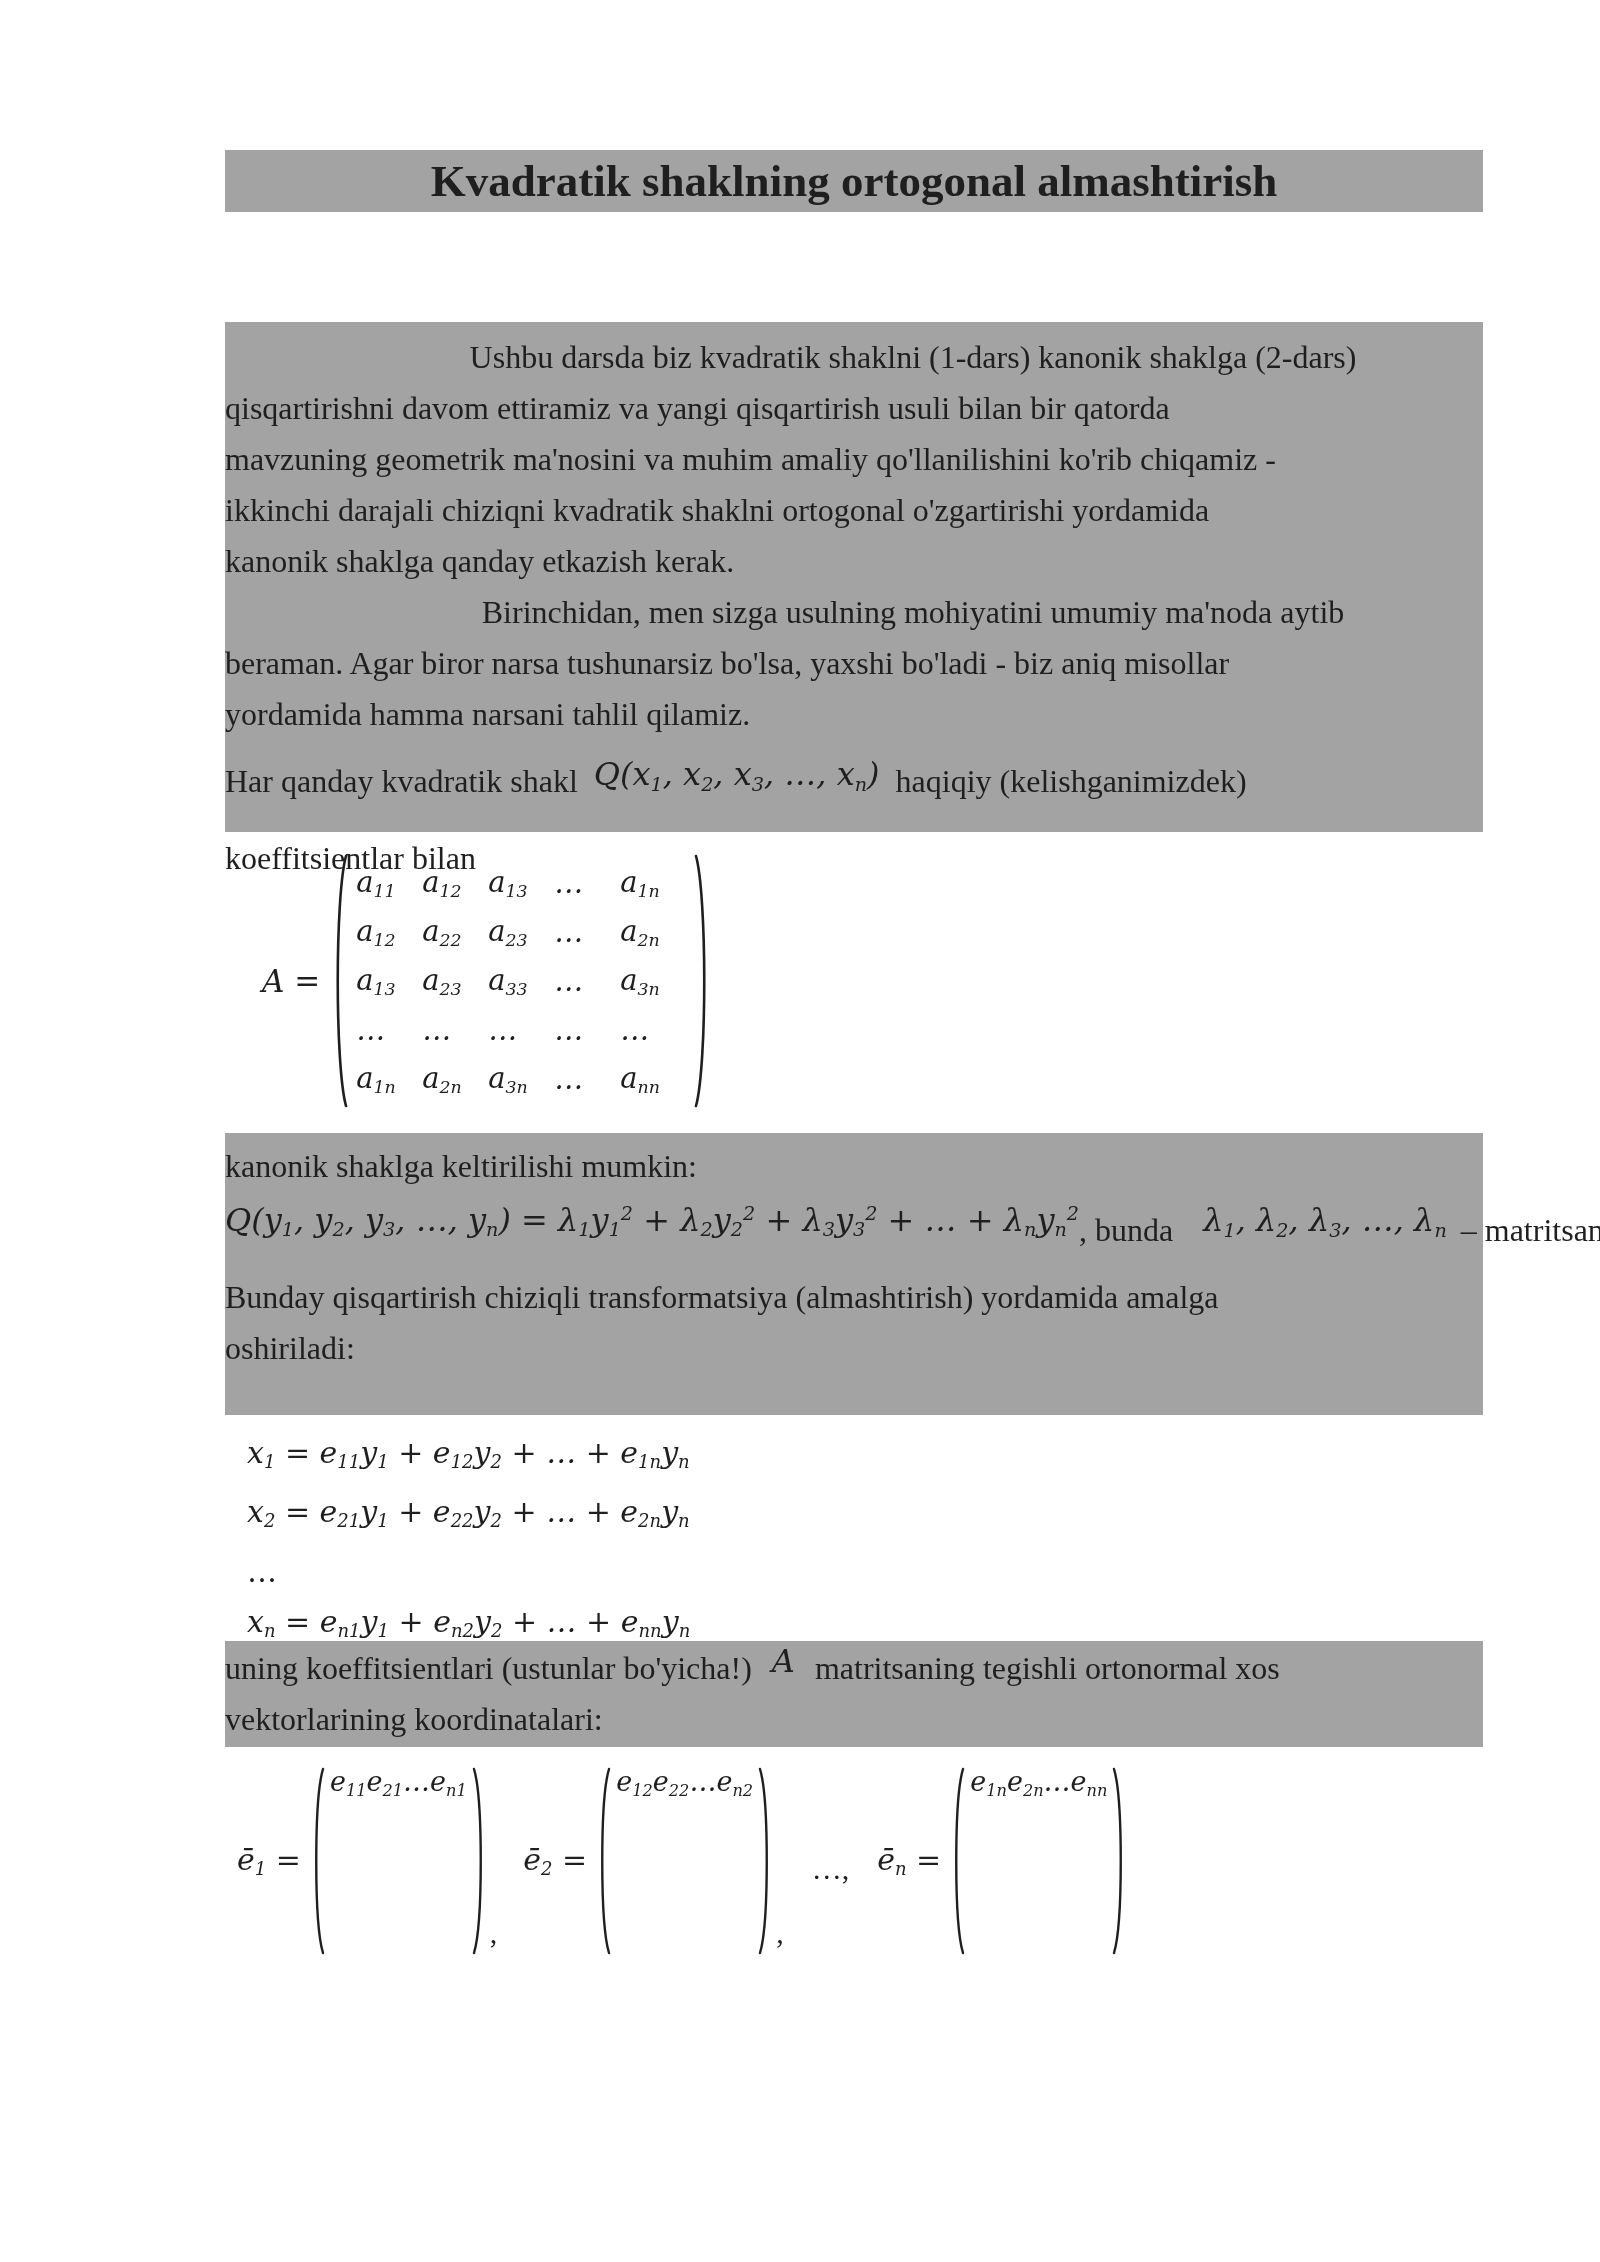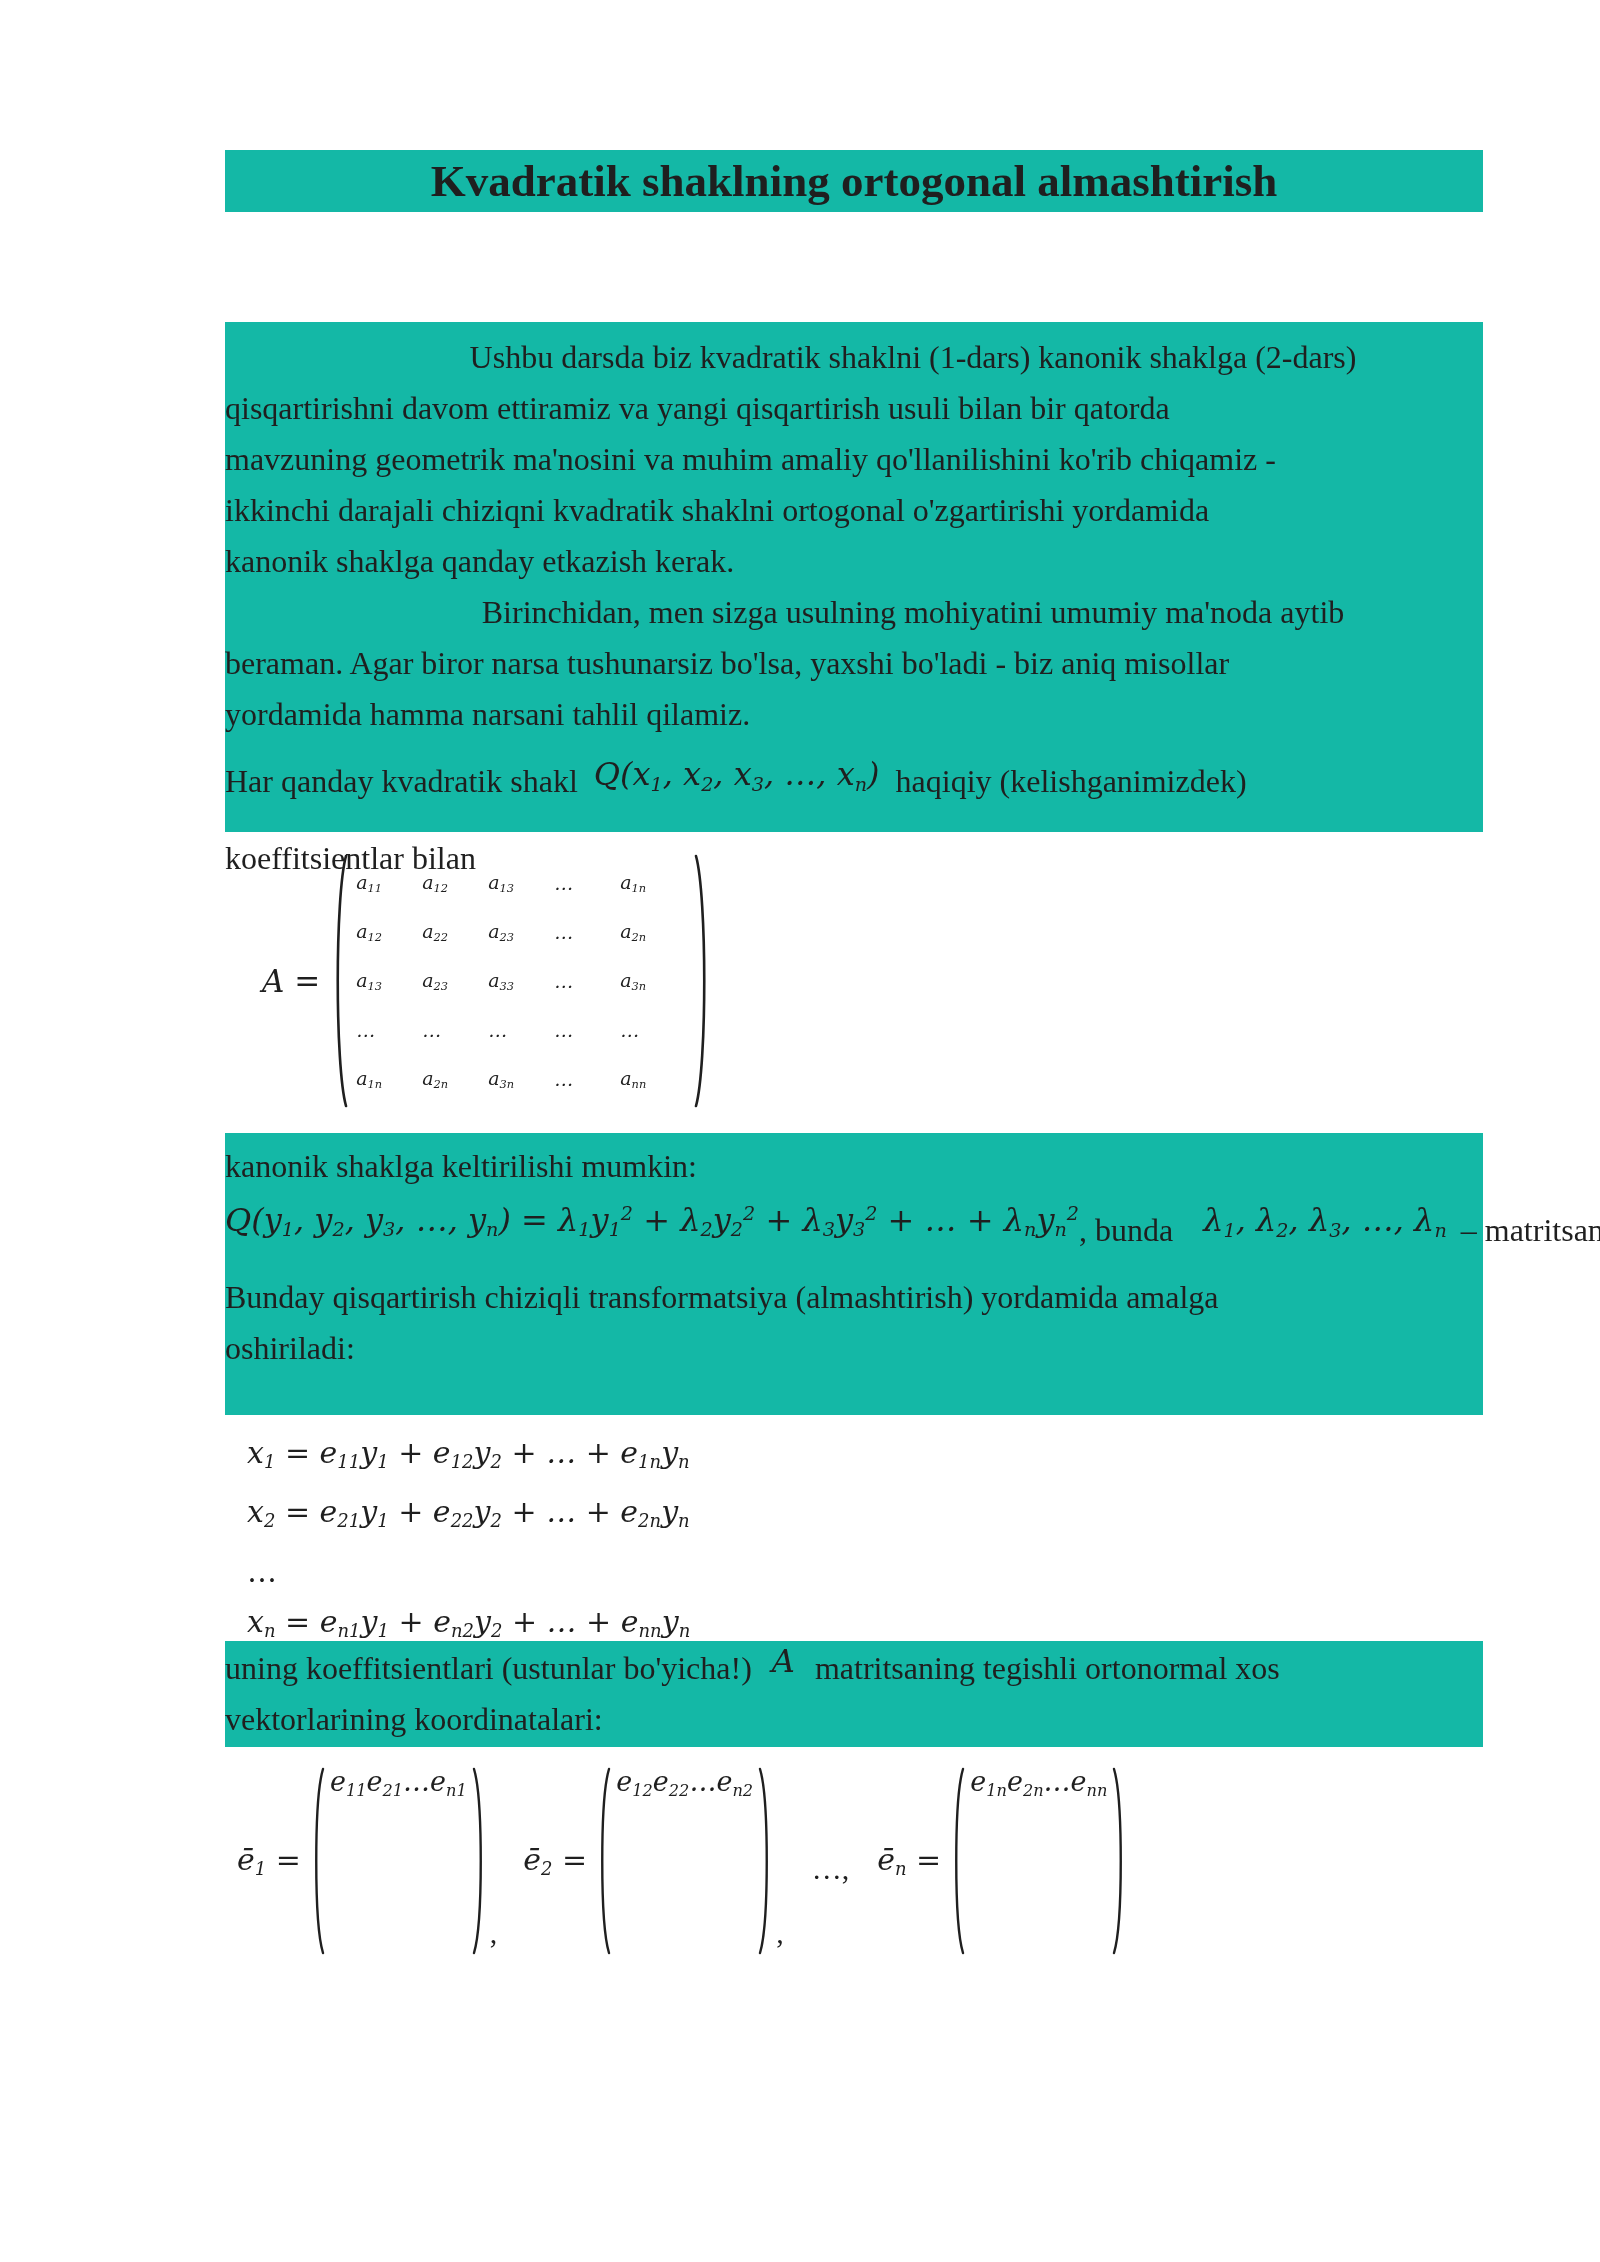--- a/index.html
+++ b/index.html
@@ -1,40 +1,40 @@
 <!DOCTYPE html>
 <html><head>
 <meta charset="utf-8">
 <style>
   html,body{margin:0;padding:0;background:#ffffff;}
   .page{
     position:relative;width:1600px;height:2262px;background:#ffffff;
     font-family:"Liberation Serif","DejaVu Serif",serif;color:#1f1f1f;overflow:hidden;
   }
-  .band{position:absolute;left:225px;width:1258px;background:#14b8a6;box-sizing:border-box;}
+  .band{position:absolute;left:225px;width:1258px;background:#a3a3a3;box-sizing:border-box;}
   .title-band{top:150px;height:62px;display:flex;align-items:center;justify-content:center;}
   .doc-title{font-size:45px;font-weight:bold;margin:0;white-space:nowrap;}
   .block-intro{top:322px;height:510px;padding-top:10px;}
   .block-canon{top:1133px;height:282px;padding-top:8px;}
   .block-coeff{top:1641px;height:106px;padding-top:2px;}
   .line{font-size:32px;line-height:51px;white-space:nowrap;}
   .indent{padding-left:118px;text-align:center;}
   .fline{line-height:64px;}
   .math{font-family:"DejaVu Serif",serif;font-style:italic;}
   .math sub{font-size:0.6em;vertical-align:-0.3em;}
   .math sup{font-size:0.6em;vertical-align:0.55em;}
   .raised{position:relative;top:-7px;margin:16px 8px;display:inline-block;}
   .raised2{position:relative;top:-10px;display:inline-block;}
   .lam{margin:0 14px 0 22px;}
   .avar{margin:0 12px;}
   
   .matrix-wrap{position:absolute;top:852px;left:262px;display:flex;align-items:center;}
   .mlhs{font-size:31px;margin-right:12px;}
   .mgrid{display:grid;grid-template-columns:repeat(5,66px);grid-auto-rows:49px;align-items:center;padding:0 8px;}
-  .mcell{font-family:"DejaVu Serif",serif;font-style:italic;font-size:19px;}
+  .mcell{font-family:"DejaVu Serif",serif;font-style:italic;font-size:29px;}
   .mcell sub{font-size:0.6em;vertical-align:-0.3em;}
   .paren{flex:0 0 auto;}
   
   .equations{position:absolute;top:1428px;left:247px;}
   .eq{font-family:"DejaVu Serif",serif;font-style:italic;font-size:30px;line-height:50px;white-space:nowrap;}
   .eq sub{font-size:0.6em;vertical-align:-0.3em;}
   .eq.plain{font-style:normal;}
   .eq-comma{display:inline-block;transform:translateY(14px);margin-left:12px;font-style:normal;font-size:32px;}
   
   .vectors{position:absolute;top:1766px;left:237px;display:flex;align-items:center;}

